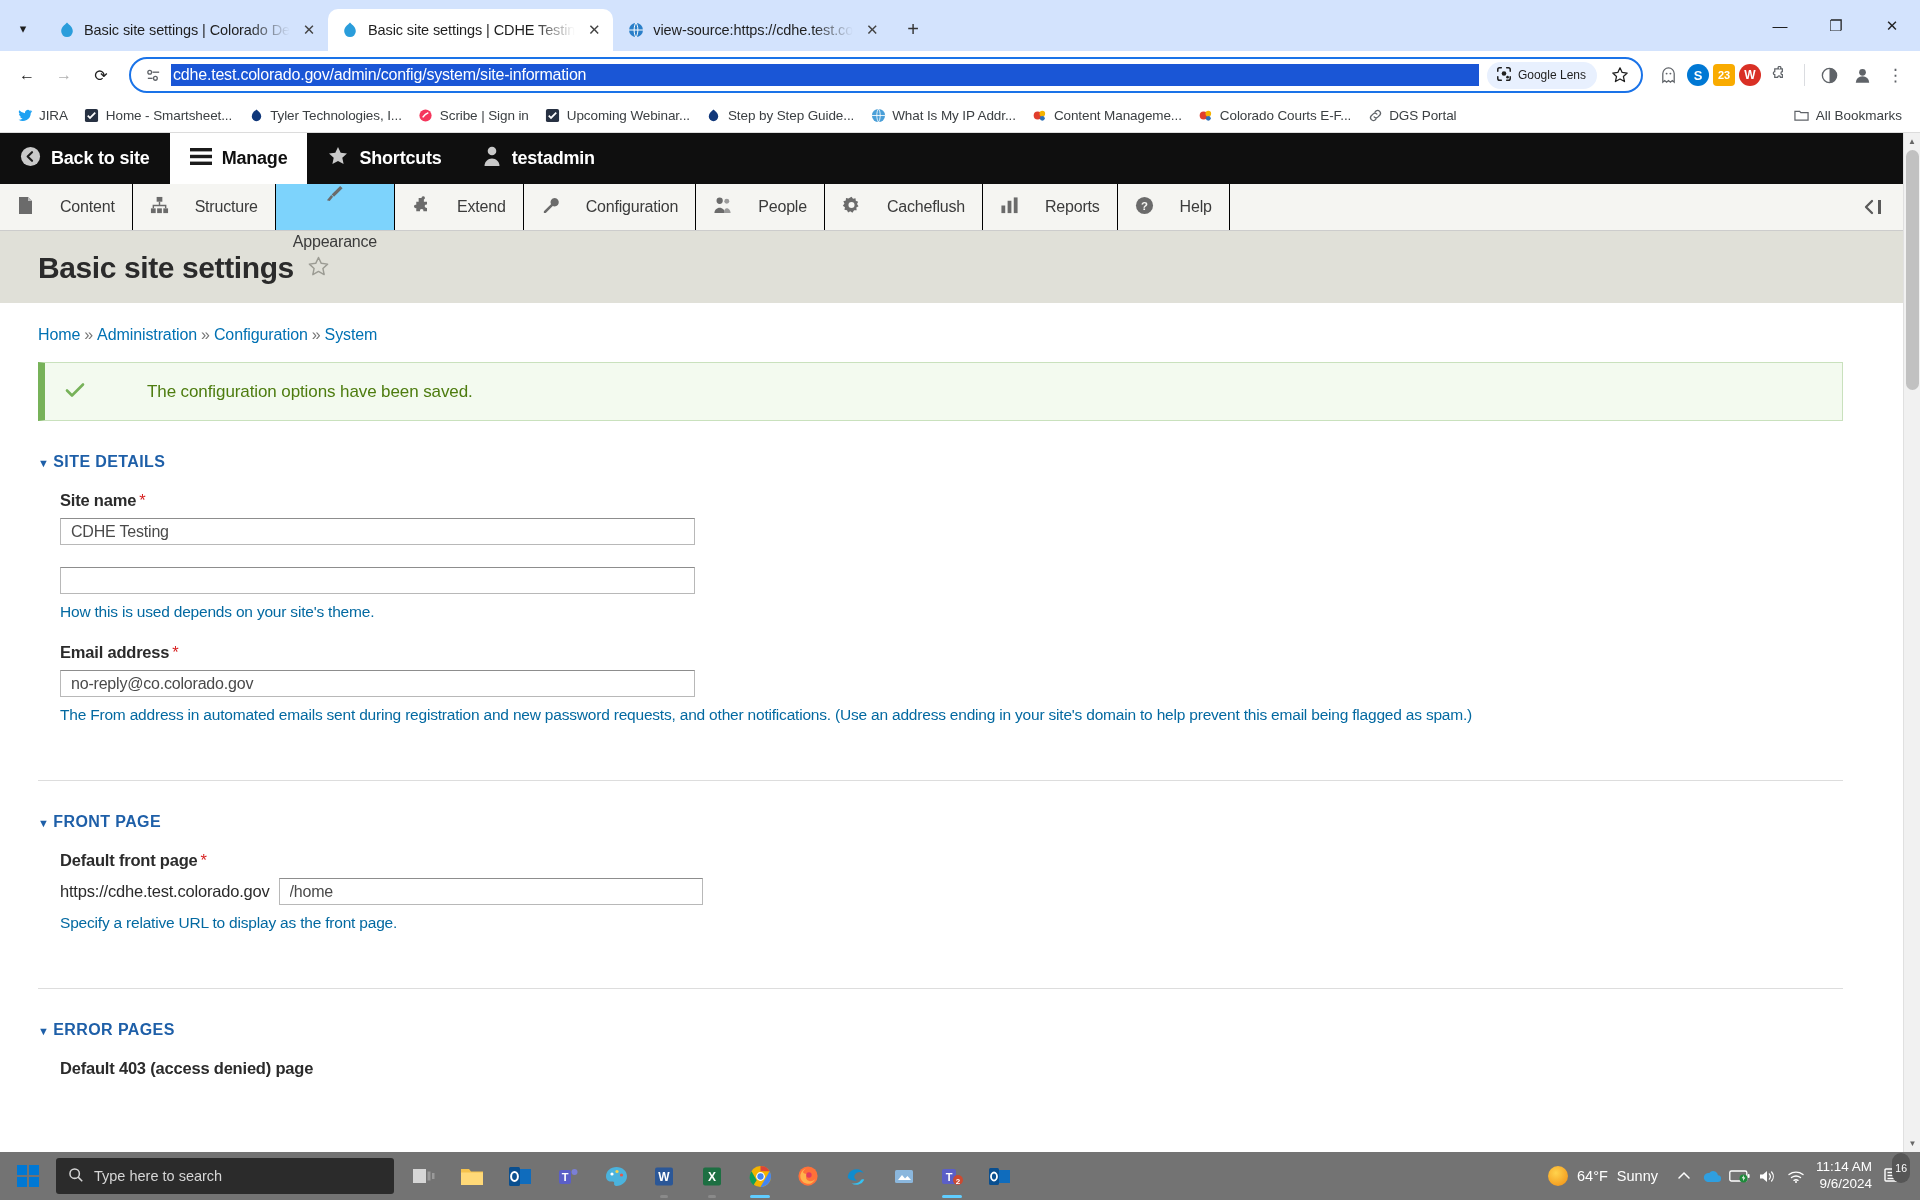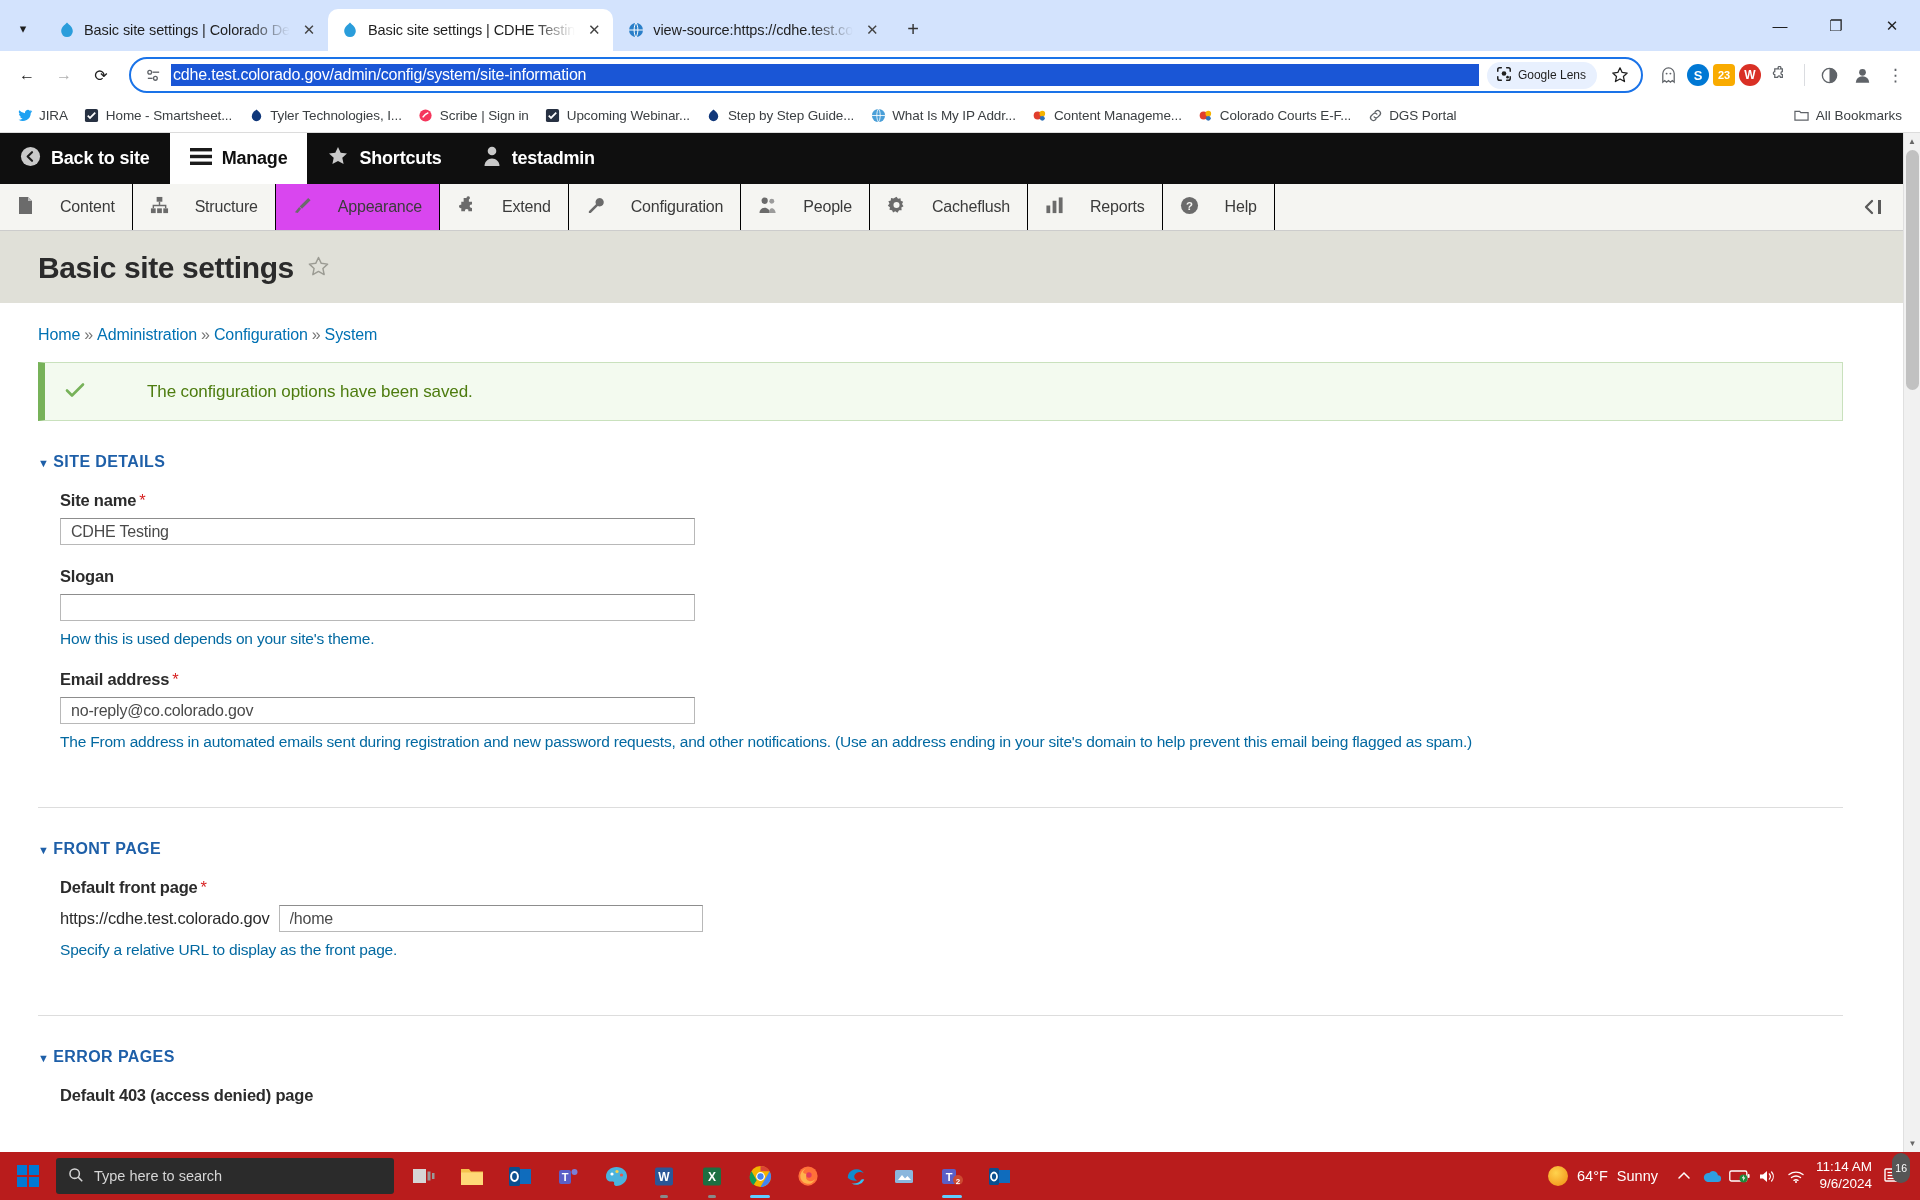--- a/index.html
+++ b/index.html
@@ -88,21 +88,21 @@
 
   
   .dp-bar1 { height: 51px; background: #0f0f0f; display: flex; align-items: stretch; }
   .dp-b1-item { display: flex; align-items: center; gap: 10px; padding: 0 20px; color: #fff;
     font-size: 18px; font-weight: bold; cursor: pointer; letter-spacing: -0.2px;}
   .dp-b1-item.active { background: #fff; color: #0f0f0f; }
   .dp-bar2 { height: 47px; background: #f5f5f2; display: flex; align-items: stretch;
     border-bottom: 1px solid #ccc; }
   .dp-b2-item { display: flex; align-items: center; gap: 26px; padding: 0 17px;
     font-size: 16px; color: #3b3b3b; border-right: 1px solid #000000; cursor: pointer; letter-spacing:-0.2px;}
-  .dp-b2-item.active { background: #d946ef; }
+  .dp-b2-item.active { background: #7dd3fc; flex-direction: column; }
   .dp-collapse { margin-left: auto; display: flex; align-items: center; padding: 0 18px; cursor: pointer;}
 
   
   .pg-head { background: #e0e0d8; padding: 20px 38px 18px 38px; display:flex; align-items:center; gap: 13px;}
   .pg-title { font-size: 30px; color: #2b2b2b; font-weight: bold; letter-spacing: -0.4px; }
   .pg-star { cursor: pointer; }
 
   .pg-body { padding: 0 38px; background: #fff; }
   .crumbs { padding: 23px 0 10px 0; font-size: 16px; color: #5a5a5a; letter-spacing: -0.1px;}
   .crumbs a { color: #0071b3; text-decoration: none; cursor: pointer; }
@@ -137,21 +137,21 @@
 
   
   .scrollbar { width: 17px; background: #f1f1f1; border-left: 1px solid #e0e0e0; position: relative; }
   .sb-arrow { height: 17px; display:flex; align-items:center; justify-content:center; font-size:8px; color:#666; cursor:pointer;}
   .sb-thumb { position: absolute; top: 17px; left: 2px; width: 13px; height: 240px;
     background: #c1c1c1; border-radius: 7px; cursor: pointer; }
   .sb-arrow.bottom { position: absolute; bottom: 0; left: 0; width: 17px; }
 
   
   .taskbar {
-    height: 48px; background: #b91c1c; display: flex; align-items: center;
+    height: 48px; background: #737373; display: flex; align-items: center;
     padding: 0 4px 0 0; flex: 0 0 48px; position: relative;
   }
   .start {
     width: 56px; height: 48px; display:flex; align-items:center; justify-content:center; cursor: pointer;
   }
   .tb-search {
     width: 338px; height: 36px; background: #2b2b2b; border-radius: 3px; display: flex;
     align-items: center; gap: 10px; padding: 0 12px; margin-right: 6px; cursor: text;
   }
   .tb-search span { font-size: 14.5px; color: #d6d6d6; }
@@ -537,21 +537,20 @@
           <div class="fs-body">
 
             <div class="f-group">
               <div class="f-label">
                 <span>Site name</span><span class="req">*</span>
               </div>
               <input class="f-input" value="CDHE Testing" style="">
             </div>
 
             <div class="f-group">
-              <div class="f-label">Slogan</div>
               <input class="f-input" value="" style="">
               <div class="f-desc">How this is used depends on your site's theme.</div>
             </div>
 
             <div class="f-group">
               <div class="f-label">
                 <span>Email address</span><span class="req">*</span>
               </div>
               <input class="f-input" value="no-reply@co.colorado.gov" style="">
               <div class="f-desc">The From address in automated emails sent during registration and new password requests, and other notifications. (Use an address ending in your site's domain to help prevent this email being flagged as spam.)</div>

